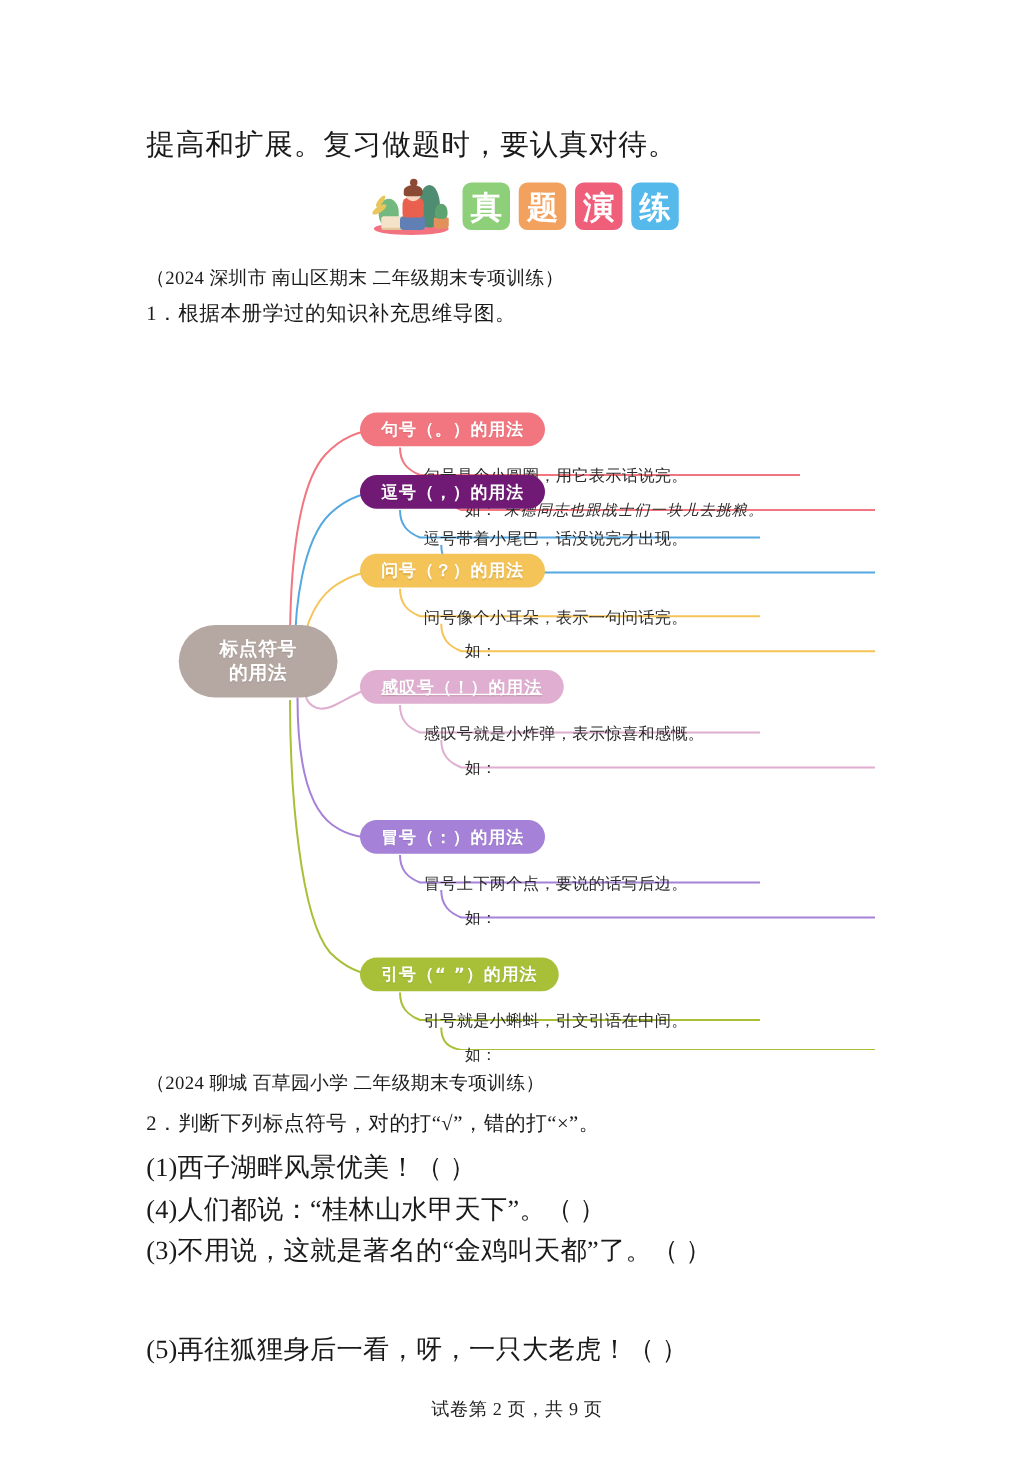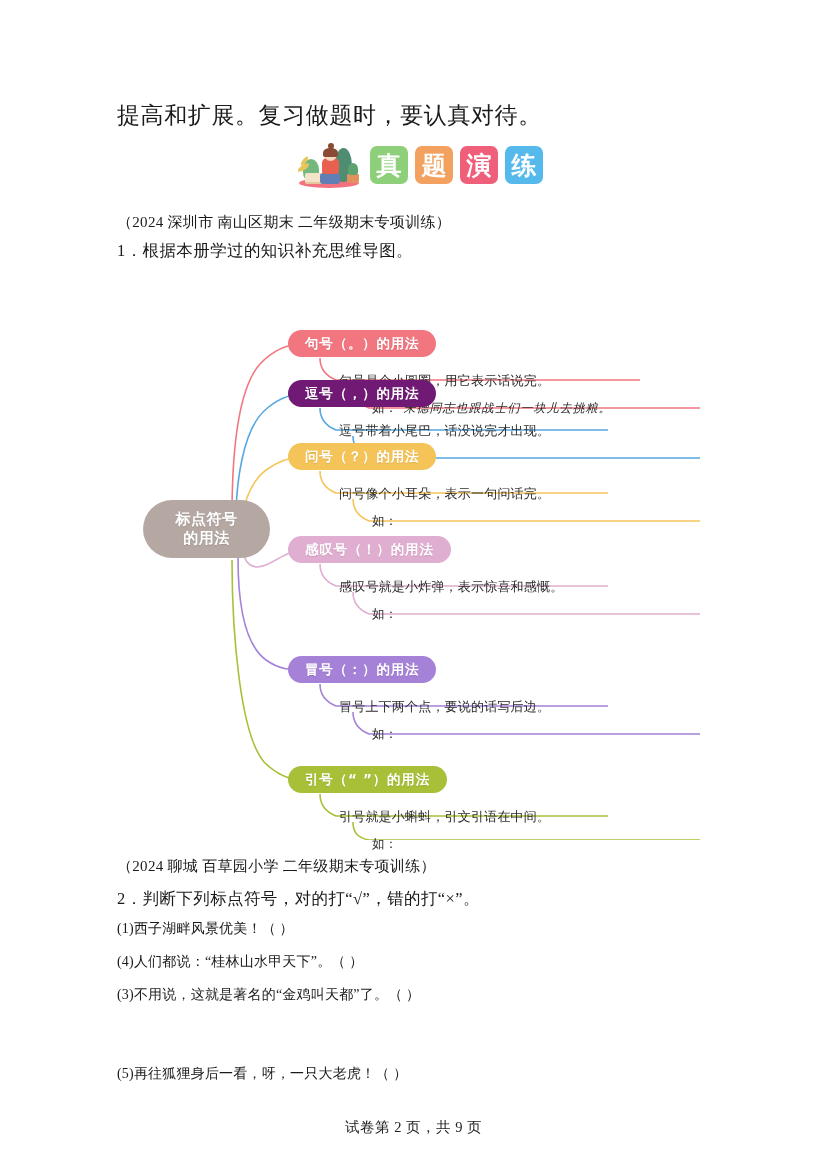--- a/index.html
+++ b/index.html
@@ -192,21 +192,21 @@
     white-space: nowrap;
   }
   .q-line {
     position: absolute;
     font-size: 16.5px;
     letter-spacing: 0.4px;
     white-space: nowrap;
   }
   .sub-line {
     position: absolute;
-    font-size: 14px;
+    font-size: 21px;
     letter-spacing: 0.2px;
     white-space: nowrap;
   }
 
   
   .mindmap {
     position: absolute;
     left: 140px;
     top: 272px;
     width: 560px;
@@ -363,21 +363,21 @@
     <div class="mm-eg" style="left:232px; top:128px;"><span>如：</span><span class="mm-eg-text">朱德同志也跟战士们一块儿去挑粮。</span></div>
 
     <div class="mm-pill" style="left:148px; top:108px; background:#701a75;">逗号（，）的用法</div>
     <div class="mm-desc" style="left:199px; top:150px;">逗号带着小尾巴，话没说完才出现。</div>
     <div class="mm-eg" style="left:232px; top:178px;"><span>如：</span><span class="mm-eg-text"></span></div>
 
     <div class="mm-pill" style="left:148px; top:171px; background:#f5c459;text-align:right;">问号（？）的用法</div>
     <div class="mm-desc" style="left:199px; top:213px;">问号像个小耳朵，表示一句问话完。</div>
     <div class="mm-eg" style="left:232px; top:241px;"><span>如：</span><span class="mm-eg-text"></span></div>
 
-    <div class="mm-pill" style="left:148px; top:264px; background:#e0aed0;">感叹号（！）的用法</div>
+    <div class="mm-pill" style="left:148px; top:264px; background:#e0aed0;text-decoration:underline;">感叹号（！）的用法</div>
     <div class="mm-desc" style="left:199px; top:306px;">感叹号就是小炸弹，表示惊喜和感慨。</div>
     <div class="mm-eg" style="left:232px; top:334px;"><span>如：</span><span class="mm-eg-text"></span></div>
 
     <div class="mm-pill" style="left:148px; top:384px; background:#a581d8;">冒号（：）的用法</div>
     <div class="mm-desc" style="left:199px; top:426px;text-align:right;">冒号上下两个点，要说的话写后边。</div>
     <div class="mm-eg" style="left:232px; top:454px;"><span>如：</span><span class="mm-eg-text"></span></div>
 
     <div class="mm-pill" style="left:148px; top:494px; background:#a7c038;">引号（“ ”）的用法</div>
     <div class="mm-desc" style="left:199px; top:536px;">引号就是小蝌蚪，引文引语在中间。</div>
     <div class="mm-eg" style="left:232px; top:564px;"><span>如：</span><span class="mm-eg-text"></span></div>

